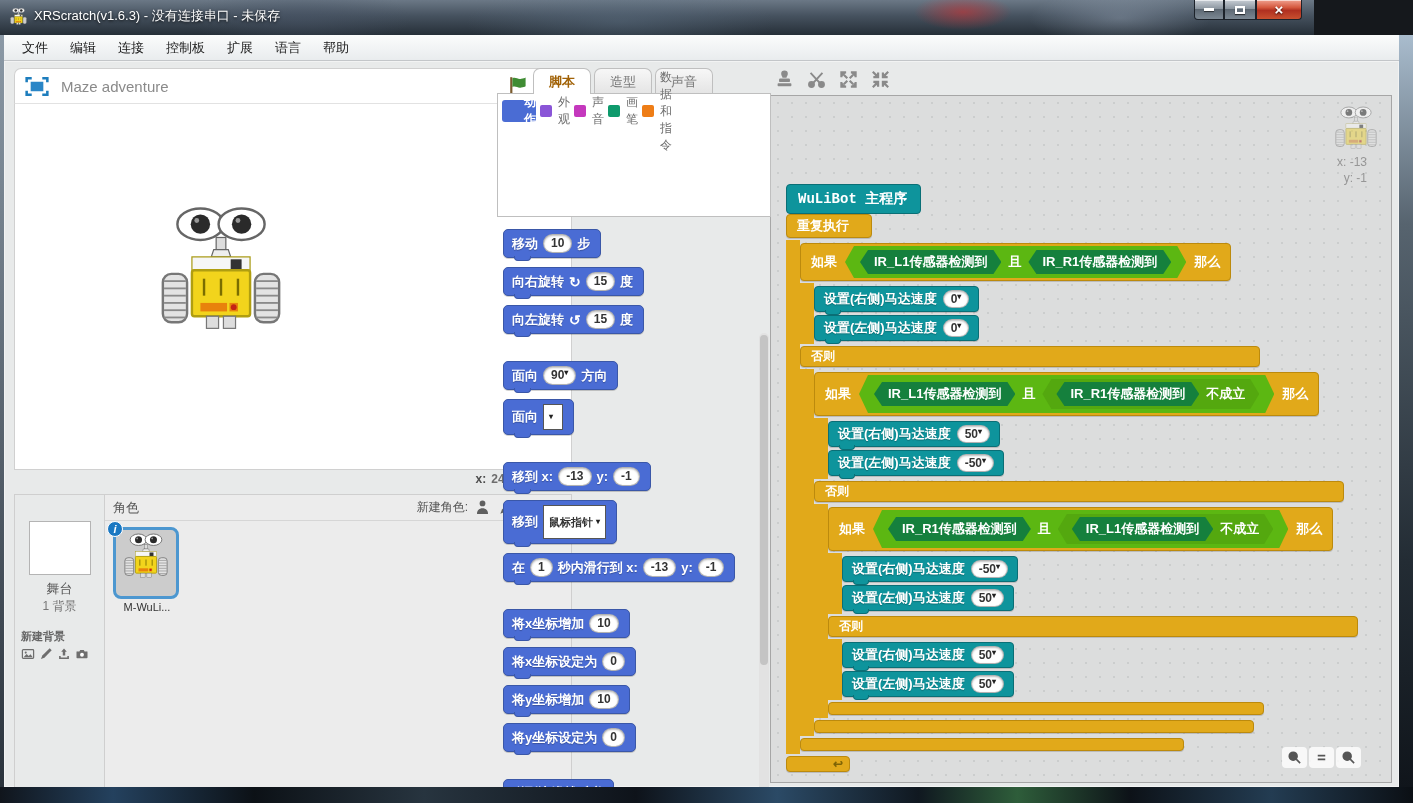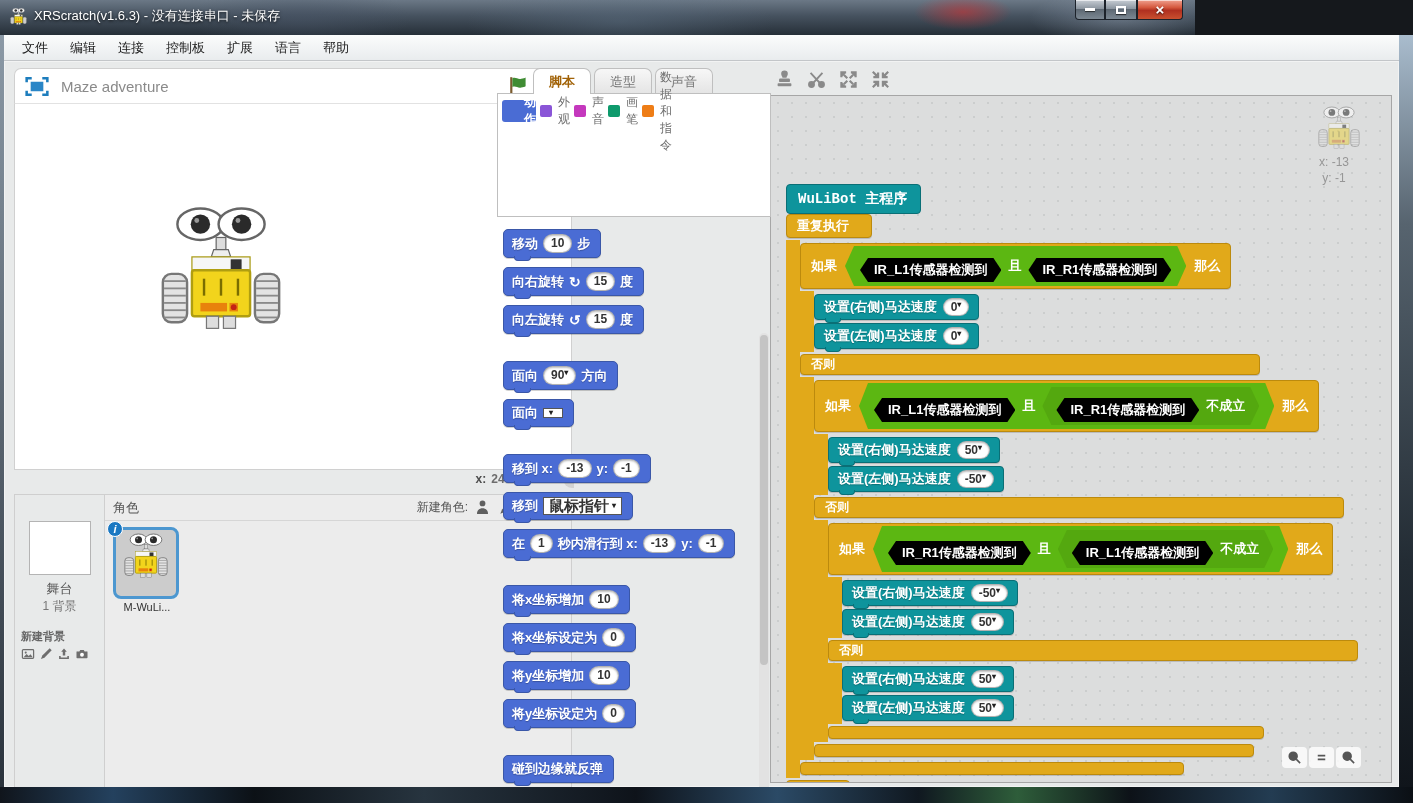--- a/index.html
+++ b/index.html
@@ -1,20 +1,20 @@
 <!DOCTYPE html>
 <html><head>
 <meta charset="utf-8">
 <style>
   * { margin:0; padding:0; box-sizing:border-box; }
   html,body { width:1413px; height:803px; overflow:hidden; }
   body { font-family:"Liberation Sans", sans-serif; background:#15181c; position:relative; }
 
   
-  .titlebar { position:absolute; left:0; top:0; width:1195px; height:35px;
+  .titlebar { position:absolute; left:0; top:0; width:1314px; height:35px;
     background:
       radial-gradient(70px 26px at 963px 12px, rgba(210,45,45,.55), transparent 70%),
       radial-gradient(130px 40px at 1120px 18px, rgba(190,205,225,.30), transparent 70%),
       radial-gradient(220px 55px at 620px 22px, rgba(95,115,135,.40), transparent 70%),
       radial-gradient(160px 45px at 300px 18px, rgba(70,82,100,.50), transparent 70%),
       linear-gradient(180deg,#6b7886 0%, #46525f 45%, #262f38 100%);
     display:flex; align-items:flex-start; }
   .title-left { display:flex; align-items:center; gap:7px; padding:7px 0 0 10px; }
   .titlebar .ttext { color:#fff; font-size:13px; text-shadow:0 1px 3px rgba(0,0,0,.9); white-space:nowrap; }
   .appicon { width:17px; height:17px; display:inline-block; }
@@ -108,35 +108,35 @@
   .pblock { display:flex; width:fit-content; align-items:center; gap:5px; background:#4a6cd4; border:1px solid #3a57a8;
     color:#fff; font-weight:bold; font-size:13px; padding:4px 10px 4px 8px; border-radius:5px; position:relative;
     margin-bottom:9px; box-shadow:0 1px 0 rgba(0,0,0,.18); cursor:pointer; white-space:nowrap; }
   .pblock::after { content:""; position:absolute; left:10px; bottom:-4px; width:15px; height:4px; background:#4a6cd4;
     border:1px solid #3a57a8; border-top:none; border-radius:0 0 4px 4px; }
   .pblock.gapup { margin-top:27px; }
   .bt { text-shadow:0 1px 1px rgba(0,0,0,.25); }
   .turn { font-size:14px; line-height:1; }
   .oval { background:#fff; border-radius:12px; min-width:20px; padding:0 7px; color:#333;
     font-size:12px; font-weight:bold; line-height:17px; border:1px solid rgba(0,0,0,.3); box-shadow:inset 0 1px 2px rgba(0,0,0,.25); }
-  .sq { background:#fff; border:1px solid #555; min-width:20px; padding:0 5px; color:#333; font-size:15px;
+  .sq { background:#fff; border:1px solid #555; min-width:20px; padding:8px 5px; color:#333; font-size:11px;
     font-weight:bold; line-height:16px; display:inline-flex; align-items:center; gap:3px; }
   .car { font-style:normal; font-size:8px; line-height:1; color:#222; position:relative; top:-4px; }
   .car::before { content:"▾"; }
   .sq .car { top:0; }
   .pal-scroll { position:absolute; right:2px; top:116px; width:10px; height:570px; background:#e2e2e2; border-radius:5px; }
   .pal-thumb { position:absolute; left:1px; top:2px; width:8px; height:330px; background:#c4c4c4; border-radius:4px; }
 
   
   .script-toolbar { position:absolute; left:771px; top:9px; display:flex; gap:13px; color:#8a8a8a; }
   .script-toolbar .ic { width:19px; height:19px; cursor:pointer; }
   .ic svg { width:100%; height:100%; fill:currentColor; }
   .script-pane { position:absolute; left:766px; top:34px; width:622px; height:688px; border:1px solid #a6a6a6;
     background-color:#dcdddd; background-image:radial-gradient(#cbcdcd 1px, transparent 1.3px); background-size:14px 14px; overflow:hidden; }
-  .sprite-info { position:absolute; right:14px; top:10px; width:76px; text-align:center; color:#969696; font-size:12px; }
+  .sprite-info { position:absolute; right:14px; top:10px; width:76px; text-align:right; color:#969696; font-size:12px; }
   .sprite-info .mini { width:42px; height:44px; opacity:.55; filter:grayscale(25%); display:inline-block; }
   .sprite-info .mini svg { width:100%; height:100%; }
   .sprite-info .line { margin-top:2px; padding-right:10px; }
 
   .stack { position:absolute; left:15px; top:88px; }
   .hat { position:relative; background:#0e949c; color:#fff; font-weight:bold; font-size:14px;
     padding:5px 13px 5px 11px; border:1px solid #0a6f76; border-radius:4px; width:fit-content; cursor:pointer;font-family:Liberation Mono, monospace; }
   .hat::before { content:""; position:absolute; top:-9px; left:-1px; width:82px; height:18px; background:#0e949c;
     border:1px solid #0a6f76; border-bottom:none; border-radius:41px 41px 0 0; z-index:-1; }
   .cwrap { display:flex; flex-direction:column; align-items:flex-start; gap:2px; }
@@ -150,22 +150,22 @@
   .cbar.mid { min-height:18px; padding:1px 10px; font-size:12px; }
   .cbar.end { min-height:13px; padding:0; }
   .w460 { min-width:460px; } .w384 { min-width:384px; }
   .w530 { min-width:530px; } .w440 { min-width:440px; } .w436 { min-width:436px; }
   .cbar.fend { min-width:64px; min-height:16px; justify-content:flex-end; padding:0 6px; }
   .loop-arrow { font-style:normal; font-size:12px; font-weight:bold; color:#7e6406; }
   .loop-arrow::before { content:"↩"; }
   .hexg { background:#5cb712; clip-path:polygon(9px 0, calc(100% - 9px) 0, 100% 50%, calc(100% - 9px) 100%, 9px 100%, 0 50%);
     display:inline-flex; align-items:center; gap:7px; padding:4px 15px; font-size:13px; color:#fff; font-weight:bold; cursor:pointer; }
   .hexg.inner { background:#54a80f; padding:3px 14px; }
-  .hext { background:#000000; clip-path:polygon(8px 0, calc(100% - 8px) 0, 100% 50%, calc(100% - 8px) 100%, 8px 100%, 0 50%);
-    padding:3px 14px; display:inline-block; cursor:pointer;margin-top:8px; }
+  .hext { background:#15803d; clip-path:polygon(8px 0, calc(100% - 8px) 0, 100% 50%, calc(100% - 8px) 100%, 8px 100%, 0 50%);
+    padding:3px 14px; display:inline-block; cursor:pointer; }
   .sblock { position:relative; display:flex; align-items:center; gap:6px; background:#0e949c; border:1px solid #0a6f76;
     color:#fff; font-weight:bold; font-size:13px; padding:3px 9px; border-radius:4px; width:fit-content;
     box-shadow:0 1px 0 rgba(0,0,0,.15); cursor:pointer; white-space:nowrap; }
   .sblock::after { content:""; position:absolute; left:10px; bottom:-4px; width:14px; height:4px; background:#0e949c;
     border:1px solid #0a6f76; border-top:none; border-radius:0 0 4px 4px; }
   .sblock .oval { line-height:16px; }
 
   .zoom-ctrl { position:absolute; right:30px; bottom:14px; display:flex; gap:2px; }
   .zbtn { width:25px; height:21px; background:rgba(255,255,255,.8); border-radius:4px; color:#555;
     display:flex; align-items:center; justify-content:center; cursor:pointer; }

